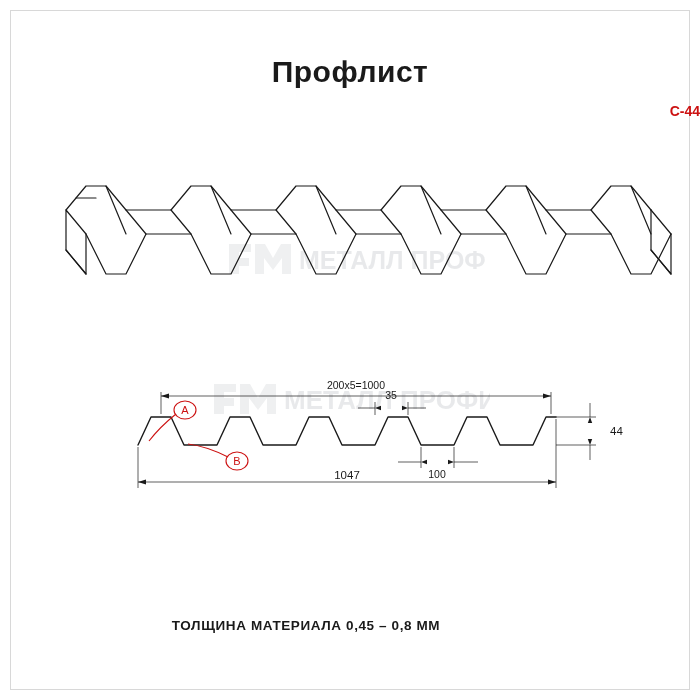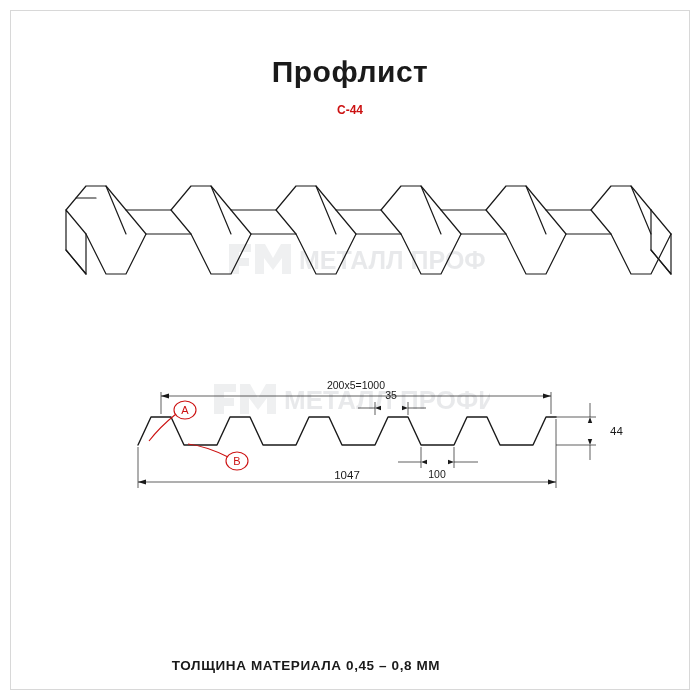--- a/index.html
+++ b/index.html
@@ -40,22 +40,22 @@
     font-size: 30px;
     font-weight: bold;
     letter-spacing: 0.5px;
     color: #1a1a1a;
   }
   .subtitle {
     position: absolute;
     top: 103px;
     left: 0;
     width: 700px;
-    text-align: center;
-    font-size: 12px;
+    text-align: right;
+    font-size: 14px;
     font-weight: bold;
     color: #cc1111;
   }
   .iso-wrap {
     position: absolute;
     left: 0;
     top: 150px;
     width: 700px;
     height: 180px;
   }
@@ -76,21 +76,20 @@
   .footer {
     position: absolute;
     top: 618px;
     left: 0;
     width: 612px;
     text-align: center;
     font-size: 13.5px;
     font-weight: bold;
     letter-spacing: 0.6px;
     color: #1a1a1a;
-    margin-top: 40px;
   }
   svg { display: block; }
   text { font-family: "Liberation Sans", sans-serif; }
 </style>
 </head>
 <body>
 
 <div class="page">
 
   <div class="border-frame"></div>

